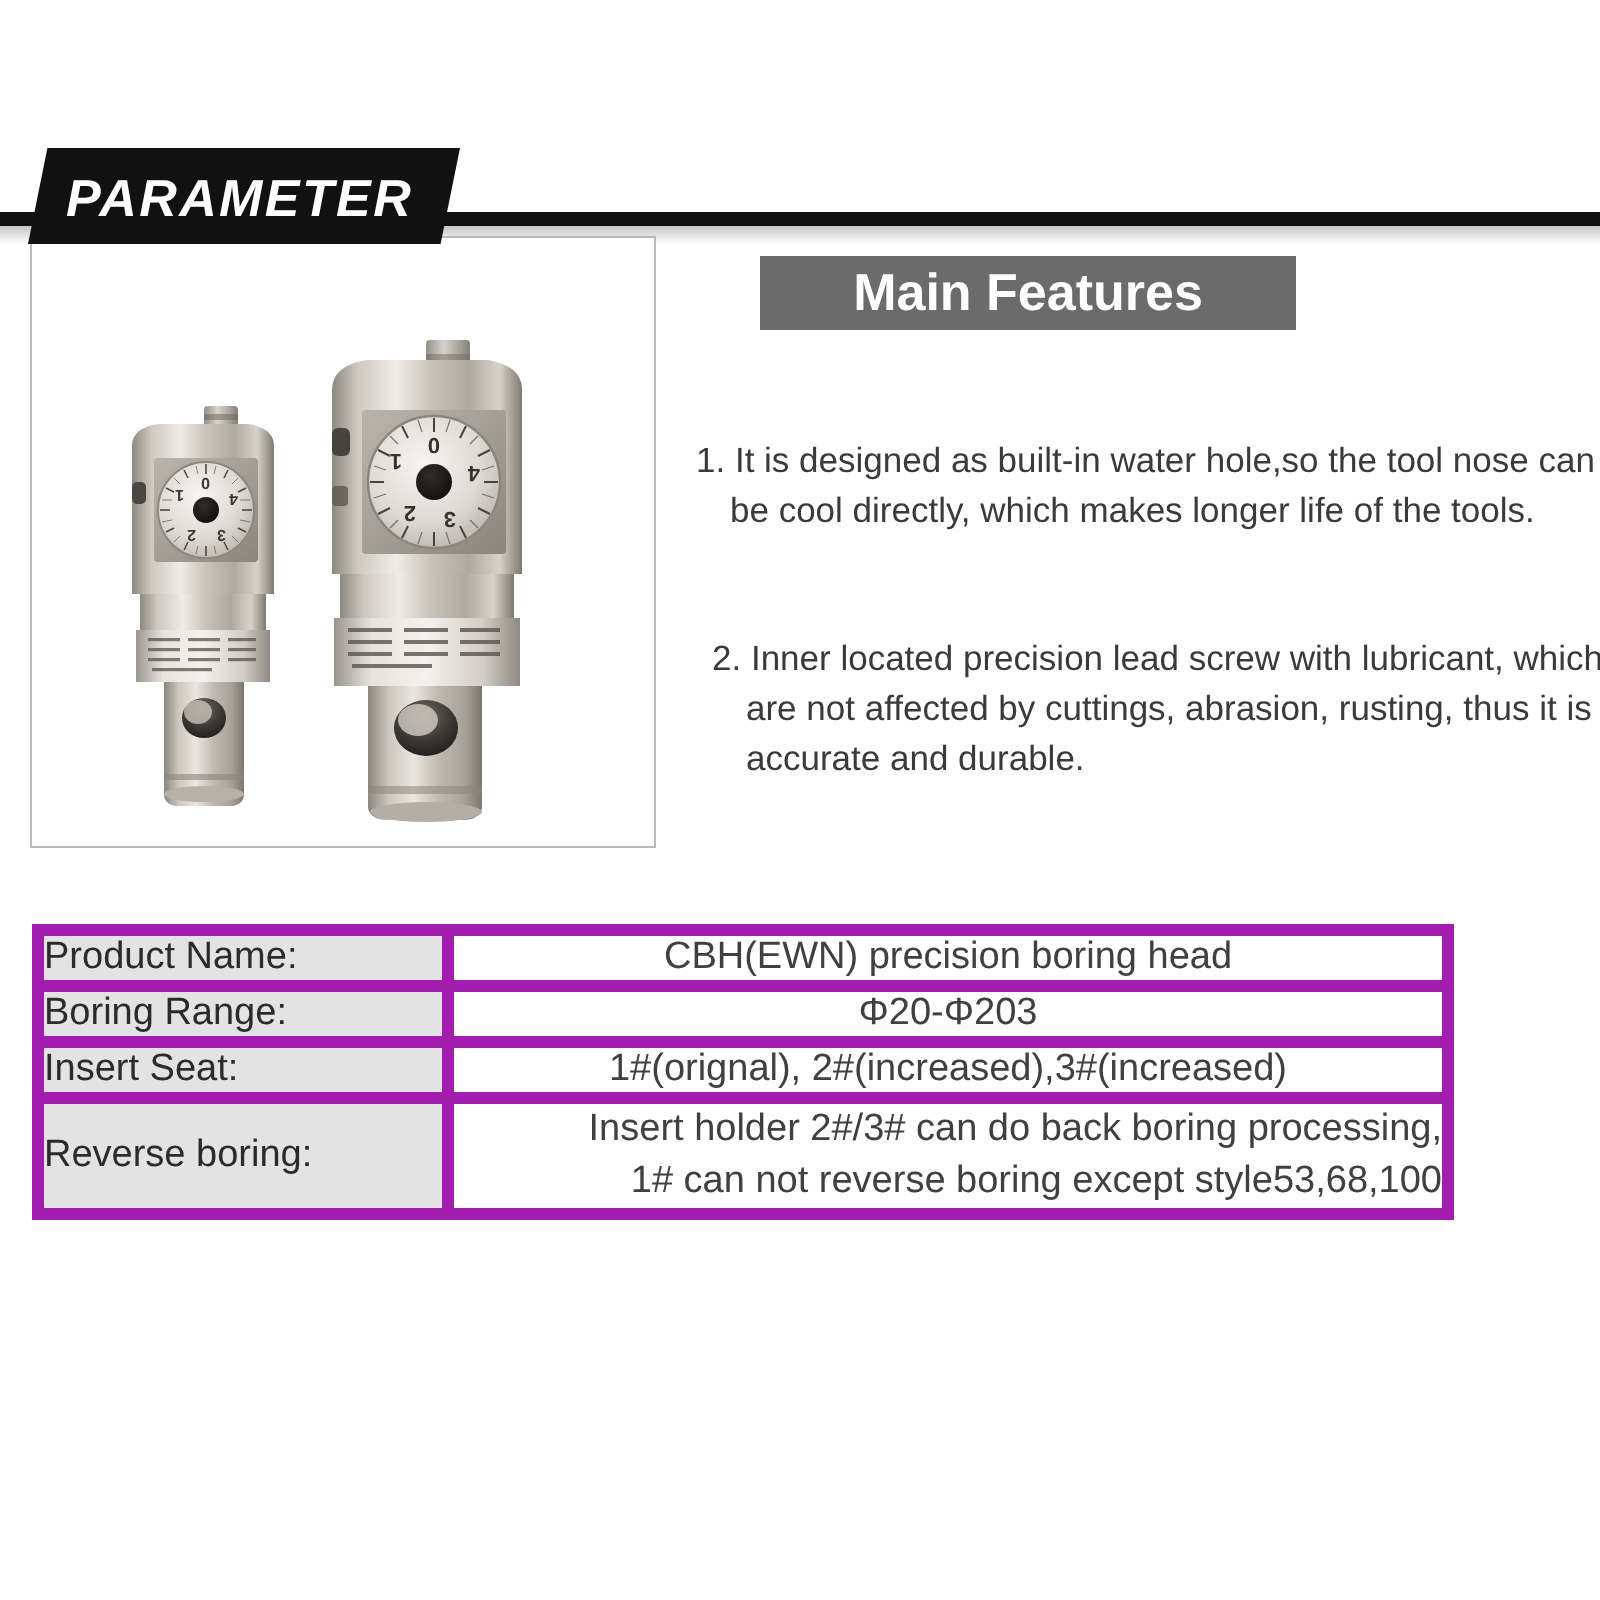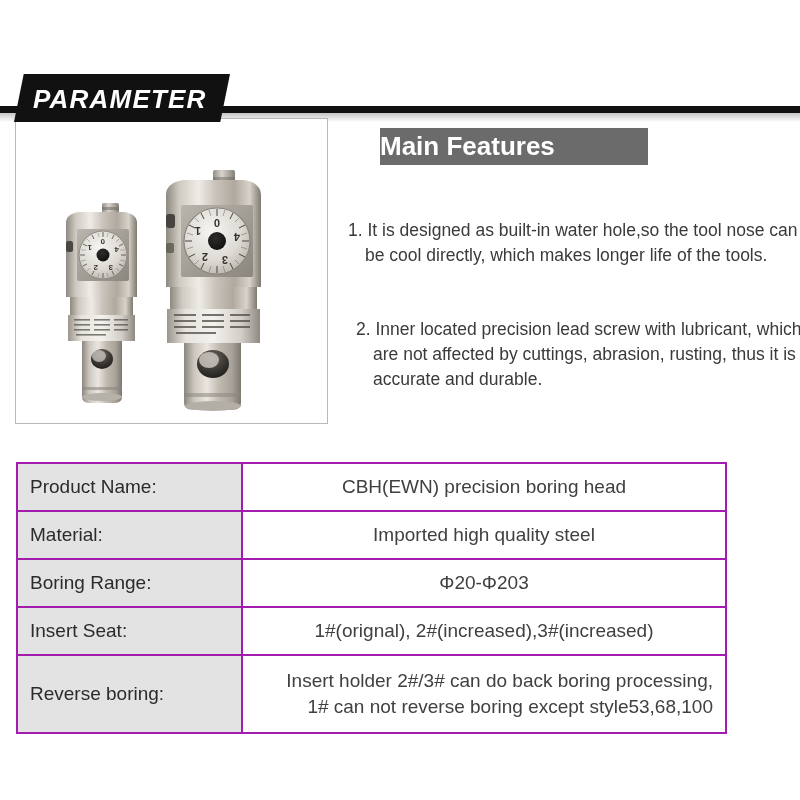--- a/index.html
+++ b/index.html
@@ -97,20 +97,21 @@
     height: 37px;
     background: #6b6b6b;
     box-sizing: border-box;
   }
   .features-heading span {
     display: block;
     color: #ffffff;
     font-size: 26px;
     font-weight: bold;
     line-height: 37px;
+    text-align: center;
   }
   .feature-item {
     position: absolute;
     color: #3a3a3a;
     font-size: 17.5px;
     line-height: 25px;
   }
   .feature-1 {
     left: 348px;
     top: 200px;
@@ -129,22 +130,22 @@
   
   .spec-table {
     position: absolute;
     left: 16px;
     top: 462px;
     width: 711px;
     border-collapse: collapse;
     table-layout: fixed;
   }
   .spec-table td {
-    border: 2px solid #a21caf;
-    padding: 12px;
+    border: 6px solid #a21caf;
+    padding: 0;
     vertical-align: middle;
     margin-top: 36px;
   }
   .spec-label {
     width: 199px;
     background: #e3e3e3;
     font-size: 19px;
     color: #2b2b2b;
     padding: 5px 0 5px 16px;
   }
@@ -398,24 +399,20 @@
 <p class="feature-item feature-1">1. It is designed as built-in water hole,so the tool nose can be cool directly, which makes longer life of the tools.</p>
 <p class="feature-item feature-2">2. Inner located precision lead screw with lubricant, which are not affected by cuttings, abrasion, rusting, thus it is accurate and durable.</p>
 
 <table class="spec-table">
   <tbody>
     <tr>
       <td class="spec-label">Product Name:</td>
       <td class="spec-value">CBH(EWN) precision boring head</td>
     </tr>
     <tr>
-      <td class="spec-label">Material:</td>
-      <td class="spec-value">Imported high quality steel</td>
-    </tr>
-    <tr>
       <td class="spec-label">Boring Range:</td>
       <td class="spec-value">Φ20-Φ203</td>
     </tr>
     <tr>
       <td class="spec-label">Insert Seat:</td>
       <td class="spec-value">1#(orignal), 2#(increased),3#(increased)</td>
     </tr>
     <tr>
       <td class="spec-label">Reverse boring:</td>
       <td class="spec-value left">

